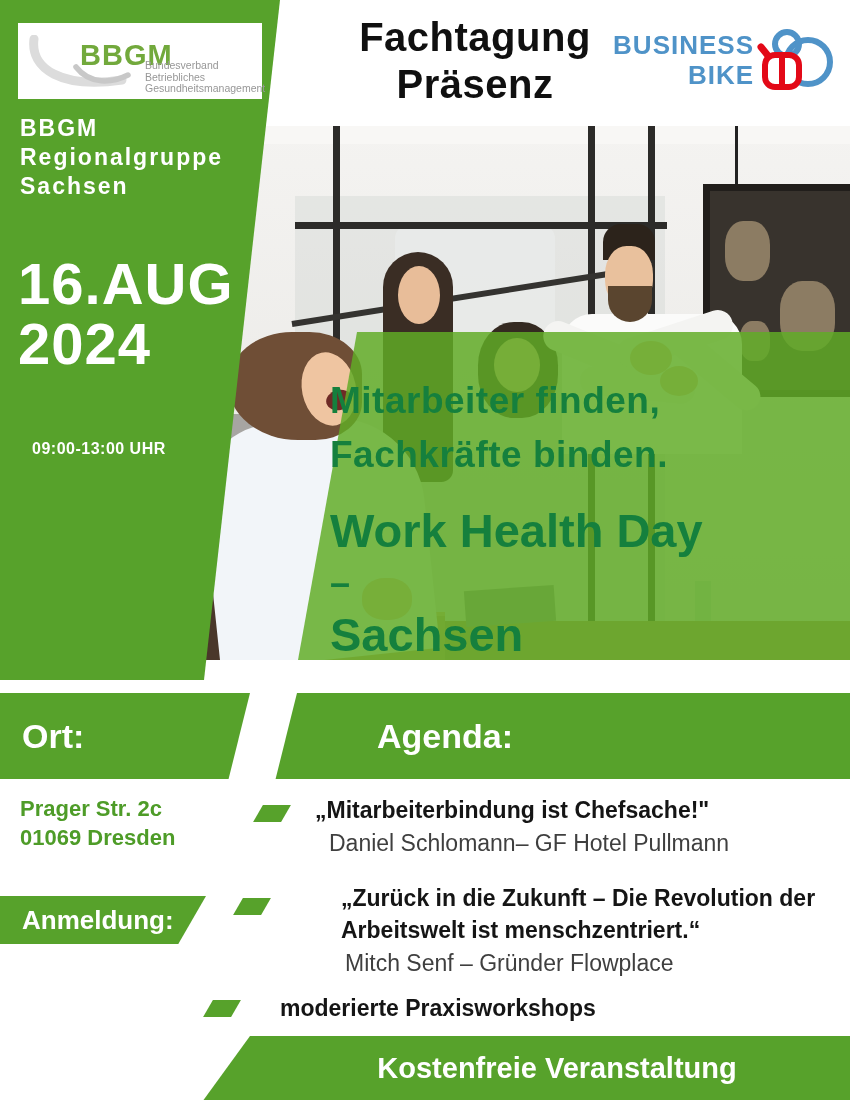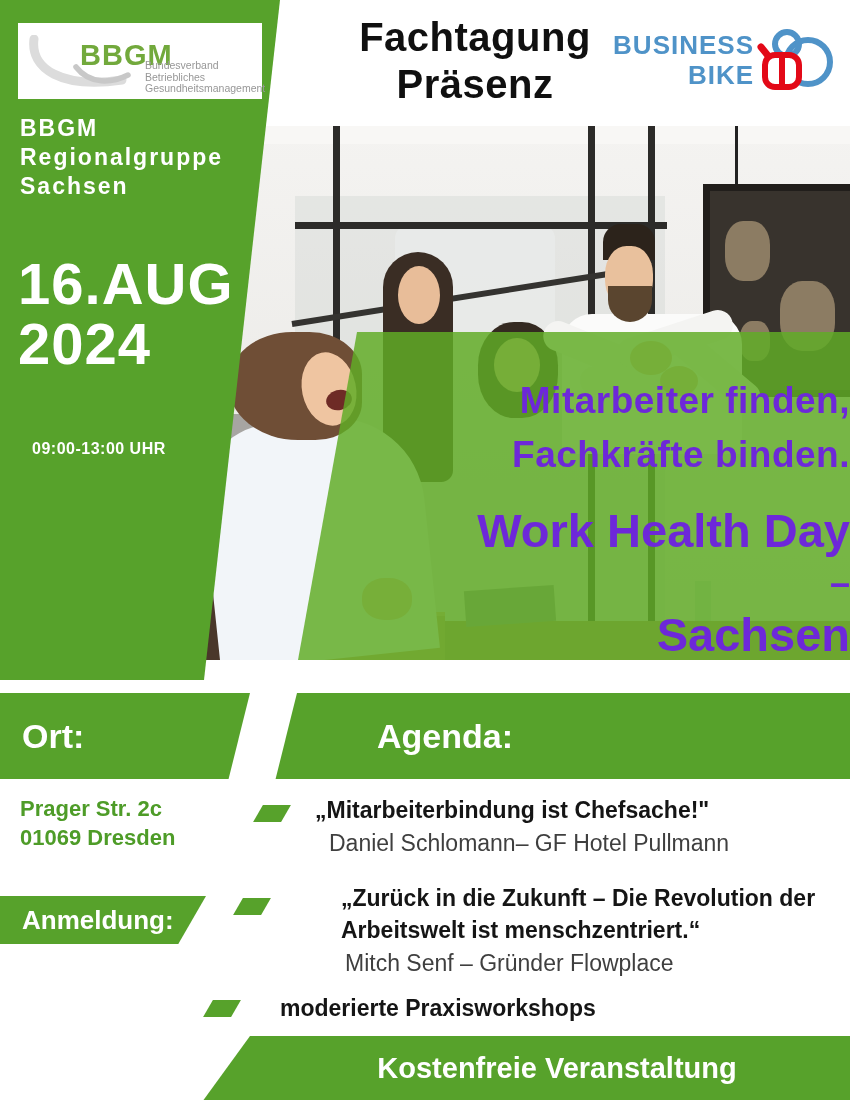--- a/index.html
+++ b/index.html
@@ -39,21 +39,21 @@
   .w1-hair{position:absolute;left:38px;top:206px;width:134px;height:108px;background:#6f4e36;border-radius:55% 45% 40% 60%;}
   .w1-face{position:absolute;left:112px;top:226px;width:54px;height:74px;background:#efc5a1;border-radius:50%;transform:rotate(-12deg);}
   .w1-mouth{position:absolute;left:136px;top:264px;width:26px;height:20px;background:#6e2b26;border-radius:50%;transform:rotate(-15deg);}
   .w1-arm{position:absolute;left:55px;top:438px;width:160px;height:60px;background:#f2f5f9;border-radius:30px;transform:rotate(14deg);}
   .w1-hand{position:absolute;left:172px;top:452px;width:50px;height:42px;background:#eabf9b;border-radius:45%;}
 
   
   .overlay{position:absolute;left:280px;top:332px;width:570px;height:328px;z-index:2;}
   .overlay-bg{position:absolute;inset:0;background:rgba(96,172,38,.84);
               clip-path:polygon(77px 0,100% 0,100% 100%,18px 100%);}
-  .overlay-text{position:absolute;left:50px;right:0;top:0;text-align:right;color:#6d28d9;}
+  .overlay-text{position:absolute;left:50px;right:0;top:0;text-align:left;color:#15803d;}
   .tagline{margin-top:42px;font-size:37px;line-height:54px;font-weight:bold;letter-spacing:.5px;}
   .ev-name{margin-top:24px;font-size:47px;line-height:50px;font-weight:bold;}
   .ev-dash{margin-top:8px;font-size:36px;line-height:38px;font-weight:bold;}
   .ev-region{margin-top:8px;font-size:47px;line-height:50px;font-weight:bold;}
 
   
   .green-col{position:absolute;left:0;top:0;width:300px;height:680px;background:#57a22b;
              clip-path:polygon(0 0,280px 0,204px 680px,0 680px);z-index:3;}
   .logo-box{position:absolute;left:18px;top:23px;width:244px;height:76px;background:#fff;}
   .bbgm-name{position:absolute;left:62px;top:16px;font-size:29px;font-weight:bold;color:#72a93c;letter-spacing:1px;}

